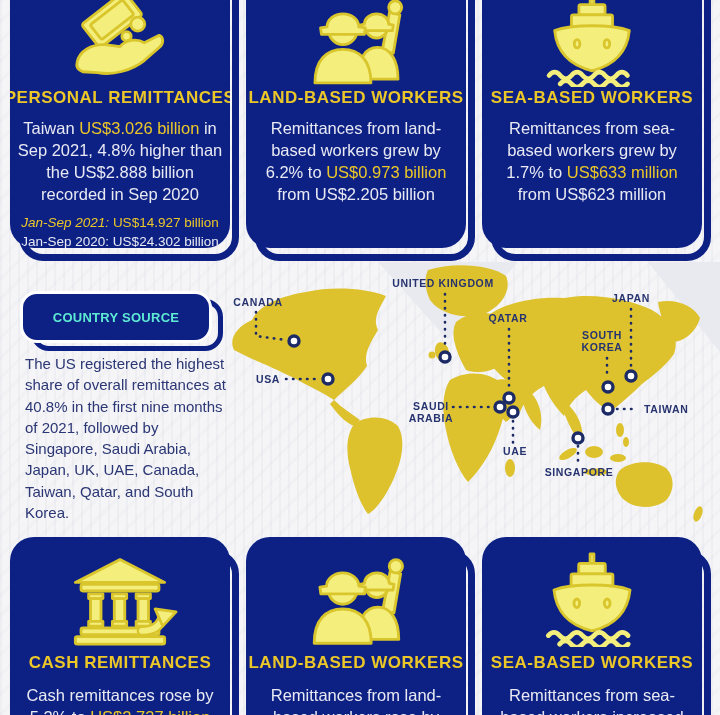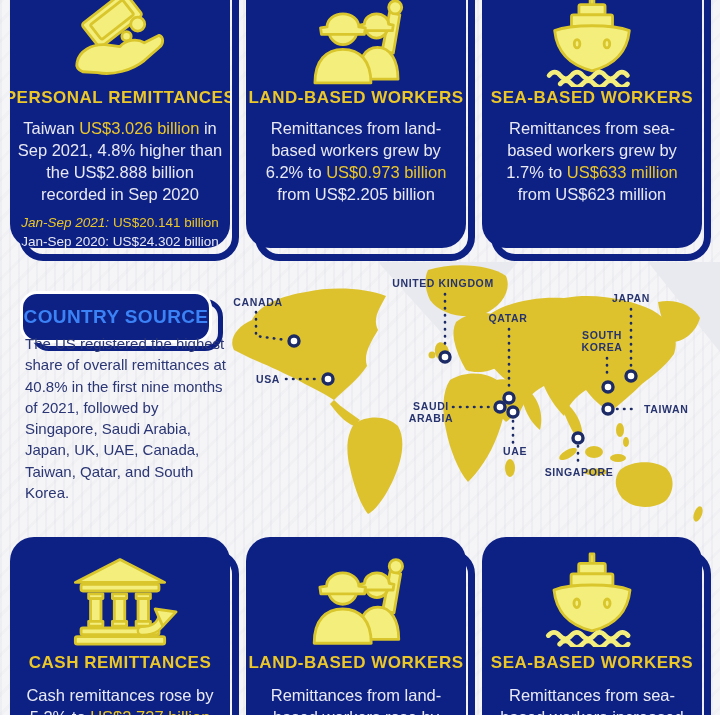--- a/index.html
+++ b/index.html
@@ -62,23 +62,23 @@
   
   .cs-box{position:absolute;left:20px;top:291px;width:192px;height:52px;z-index:2;}
   .cs-box::after{
     content:"";position:absolute;inset:0;border:5px solid var(--navy);
     border-radius:18px;transform:translate(11px,8px);z-index:0;
   }
   .cs-main{
     position:absolute;inset:0;background:var(--navy);border:3px solid #fff;border-radius:17px;
     display:flex;align-items:center;justify-content:center;z-index:1;
   }
-  .cs-title{color:#3b82f6;font-weight:bold;font-size:19px;letter-spacing:.02em;white-space:nowrap;}
+  .cs-title{color:#5eead4;font-weight:bold;font-size:13px;letter-spacing:.02em;white-space:nowrap;}
   .cs-paragraph{
-    position:absolute;left:25px;top:333px;width:208px;
+    position:absolute;left:25px;top:353px;width:208px;
     color:var(--navy-text);font-size:15px;line-height:1.42;z-index:2;
   }
   
   .map{position:absolute;left:228px;top:262px;width:492px;height:268px;}
   .map svg{display:block;width:100%;height:100%;}
   .land{fill:var(--map-yellow);stroke:none;}
   .deco{fill:#e9eaef;}
   .dotline{fill:none;stroke:#1c2a66;stroke-width:2.6;stroke-dasharray:0.5 6.5;stroke-linecap:round;}
   .marker{fill:#ffffff;stroke:#1c2a66;stroke-width:3.4;}
   .maplabel{
@@ -100,21 +100,21 @@
             <rect class="nofill" x="30" y="16" width="44" height="20" rx="2"></rect>
           </g>
           <circle cx="79" cy="33" r="7.5"></circle>
           <circle cx="67" cy="46" r="5"></circle>
           <path d="M14,74 C16,62 30,54 44,55 L60,57 C66,50 78,48 86,53 L102,45 C107,47 107,54 102,58 L86,72 C72,83 52,88 36,85 L20,84 C15,82 13,78 14,74 Z"></path>
         </svg>
       </div>
       <div class="card-title">PERSONAL REMITTANCES</div>
       <p class="card-body"><span>Taiwan </span><span class="seg-hl">US$3.026 billion</span><span> in Sep 2021, 4.8% higher than the US$2.888 billion recorded in Sep 2020</span></p>
       <div class="card-foot">
-        <p><span class="seg-gold">Jan-Sep 2021: </span><span class="seg-hl">US$20.141 billion</span></p>
+        <p><span class="seg-gold">Jan-Sep 2021: </span><span class="seg-hl">US$14.927 billion</span></p>
         <p><span>Jan-Sep 2020: US$24.302 billion</span></p>
       </div>
     </div>
   </div>
 
   <div class="card">
     <div class="card-main">
       <div class="card-icon">
         <svg class="ic" viewBox="0 0 120 100" width="112" height="94">
           <path d="M88,62 L96,20 L107,23 L100,64 Z"></path>

